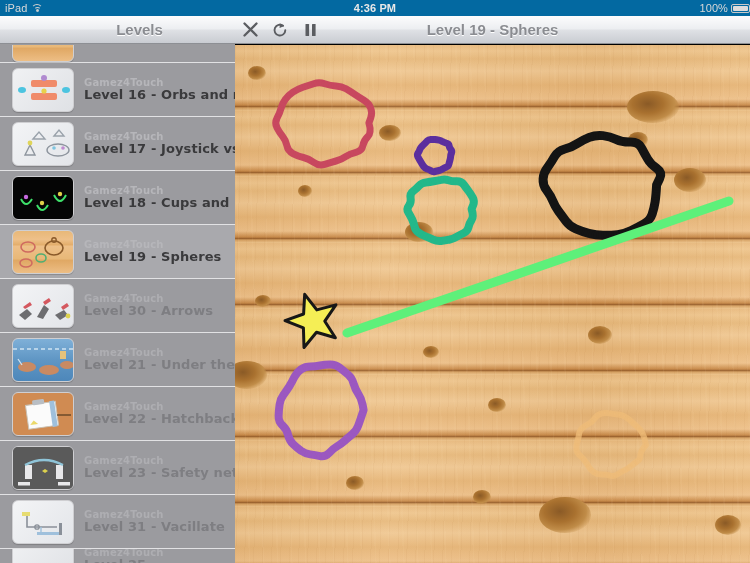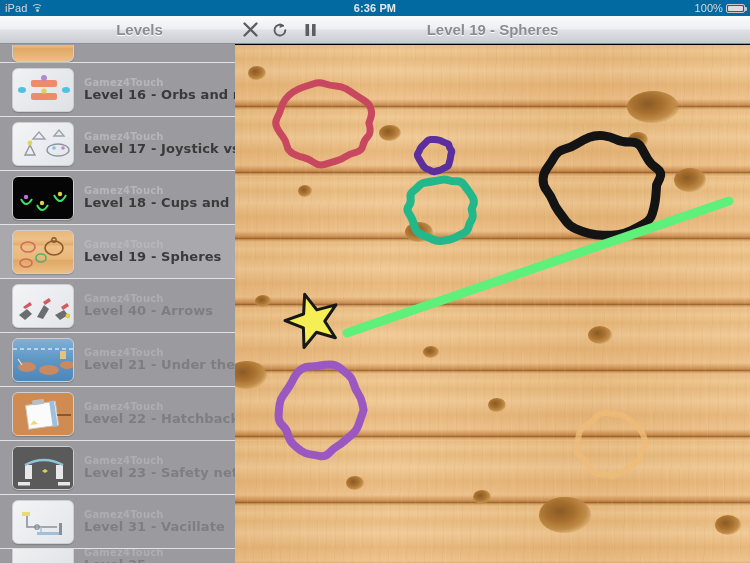--- a/index.html
+++ b/index.html
@@ -10,21 +10,21 @@
 
   
   #statusbar{
     position:absolute; left:0; top:0; width:750px; height:16px;
     background:#0369a1;
     display:flex; align-items:center;
     font-size:11px; color:#d8d8d8; letter-spacing:.1px;
   }
   #statusbar .left{ display:flex; align-items:center; gap:4px; padding-left:5px; width:200px; }
   #statusbar .center{ flex:1; text-align:center; font-weight:bold; font-size:11px; color:#e8e8e8; }
-  #statusbar .right{ width:200px; display:flex; align-items:center; justify-content:flex-end; gap:3px; padding-right:5px; }
+  #statusbar .right{ width:200px; display:flex; align-items:center; justify-content:flex-end; gap:3px; }
   .wifi-icon{ display:inline-block; width:12px; height:10px; position:relative; }
   .wifi-icon i{ position:absolute; display:block; border:1.3px solid #cfcfcf; border-bottom-color:transparent;
     border-left-color:transparent; border-right-color:transparent; border-radius:50%; }
   .wifi-icon i:nth-child(1){ width:12px; height:12px; left:0; top:1px; }
   .wifi-icon i:nth-child(2){ width:7px; height:7px; left:2.5px; top:3.5px; }
   .wifi-icon i:nth-child(3){ width:2.5px; height:2.5px; left:4.8px; top:6.2px; border-color:#cfcfcf; background:#cfcfcf; border-radius:50%; }
   .batt{ display:inline-block; width:19px; height:9px; border:1px solid #c9c9c9; border-radius:2px; position:relative; }
   .batt:after{ content:""; position:absolute; right:-3px; top:2.5px; width:2px; height:4px; background:#c9c9c9; border-radius:0 1px 1px 0; }
   .batt i{ position:absolute; left:1px; top:1px; bottom:1px; width:15px; background:#dcdcdc; border-radius:1px; display:block; }
 
@@ -121,21 +121,21 @@
 
   <div id="statusbar">
     <div class="left">
       <span>iPad</span>
       <span class="wifi-icon">
           <i></i>
           <i></i>
           <i></i>
         </span>
     </div>
-    <div class="center">6:36 PM</div>
+    <div class="center">4:36 PM</div>
     <div class="right">
       <span>100%</span>
       <span class="batt">
           <i></i>
         </span>
     </div>
   </div>
 
   <div id="split">
 
@@ -212,21 +212,21 @@
                 </g>
                 <g fill="#d4585f">
                   <path d="M10 22 l7 -5 l2 3 l-7 4z"></path>
                   <path d="M30 17 l6 -4 l2 3 l-6 4z"></path>
                   <path d="M48 22 l6 -4 l2 3 l-6 4z"></path>
                 </g>
                 <circle cx="55" cy="31" r="2.4" fill="#ddd24e"></circle>
               </svg></div>
             <div class="meta">
               <div class="sub">Gamez4Touch</div>
-              <div class="name">Level 40 - Arrows</div>
+              <div class="name">Level 30 - Arrows</div>
             </div>
           </div>
           <div class="lvl-row dim">
             <div class="thumb sea"><svg width="62" height="44" viewBox="0 0 62 44">
                 <path d="M0 10 H62" stroke="#cfe3f2" stroke-width="1.4" stroke-dasharray="4 3"></path>
                 <g fill="#c98a62">
                   <ellipse cx="14" cy="28" rx="9" ry="5"></ellipse>
                   <ellipse cx="36" cy="31" rx="10" ry="5"></ellipse>
                   <ellipse cx="54" cy="26" rx="7" ry="4"></ellipse>
                 </g>

